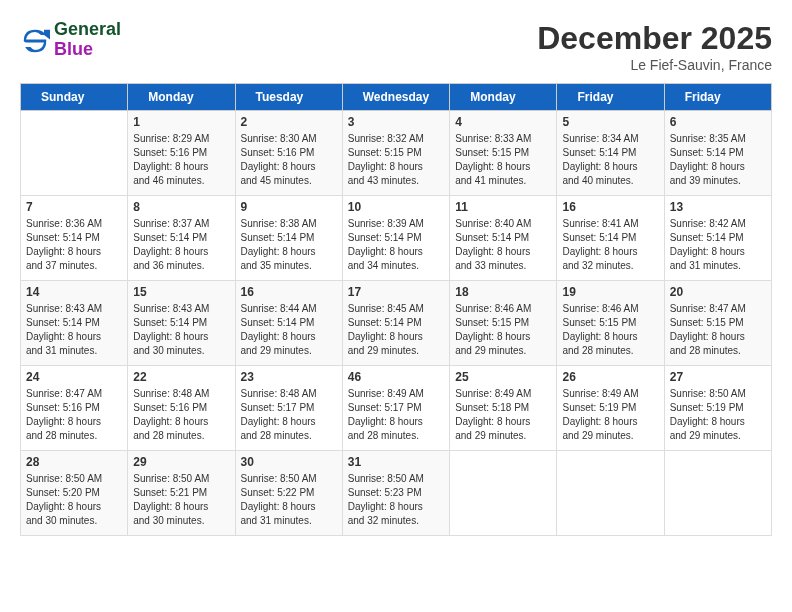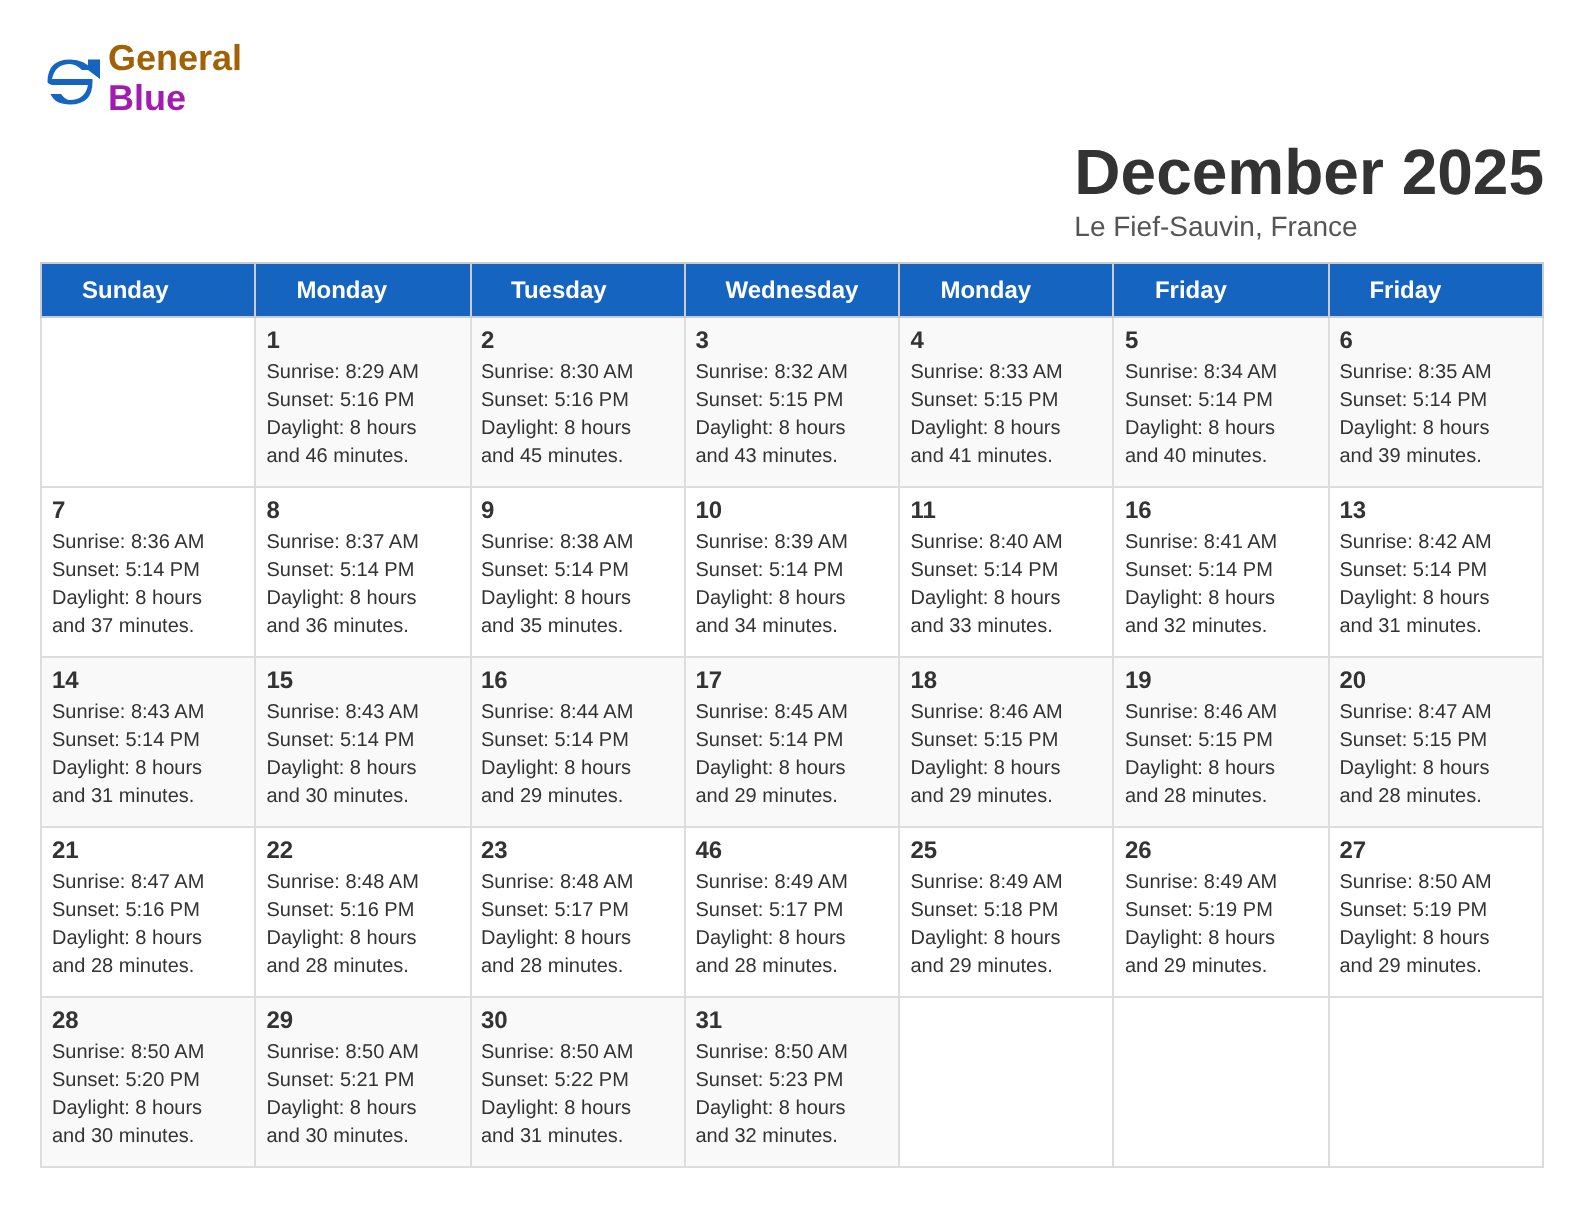--- a/index.html
+++ b/index.html
@@ -20,31 +20,30 @@
       display: flex;
       align-items: center;
     }
     .logo-text {
       display: flex;
       flex-direction: column;
       font-size: 18px;
       font-weight: bold;
       line-height: 1.1;
     }
-    .logo-general { color: #a16207; }
+    .logo-general { color: #14532d; }
     .logo-blue { color: #a21caf; }
     .logo-icon {
       width: 30px;
       height: 30px;
       margin-right: 4px;
       margin-top: 2px;
     }
     .title-block {
-      text-align: left;
-      margin-top: 48px;
+      text-align: right;
     }
     .month-title {
       font-size: 32px;
       font-weight: bold;
       color: #333;
     }
     .subtitle {
       font-size: 14px;
       color: #555;
     }
@@ -209,21 +208,21 @@
           <div class="day-number">19</div>
           <div class="day-info">Sunrise: 8:46 AM<br>Sunset: 5:15 PM<br>Daylight: 8 hours<br>and 28 minutes.</div>
         </td>
         <td>
           <div class="day-number">20</div>
           <div class="day-info">Sunrise: 8:47 AM<br>Sunset: 5:15 PM<br>Daylight: 8 hours<br>and 28 minutes.</div>
         </td>
       </tr>
       <tr>
         <td>
-          <div class="day-number">21</div>
+          <div class="day-number">24</div>
           <div class="day-info">Sunrise: 8:47 AM<br>Sunset: 5:16 PM<br>Daylight: 8 hours<br>and 28 minutes.</div>
         </td>
         <td>
           <div class="day-number">22</div>
           <div class="day-info">Sunrise: 8:48 AM<br>Sunset: 5:16 PM<br>Daylight: 8 hours<br>and 28 minutes.</div>
         </td>
         <td>
           <div class="day-number">23</div>
           <div class="day-info">Sunrise: 8:48 AM<br>Sunset: 5:17 PM<br>Daylight: 8 hours<br>and 28 minutes.</div>
         </td>

